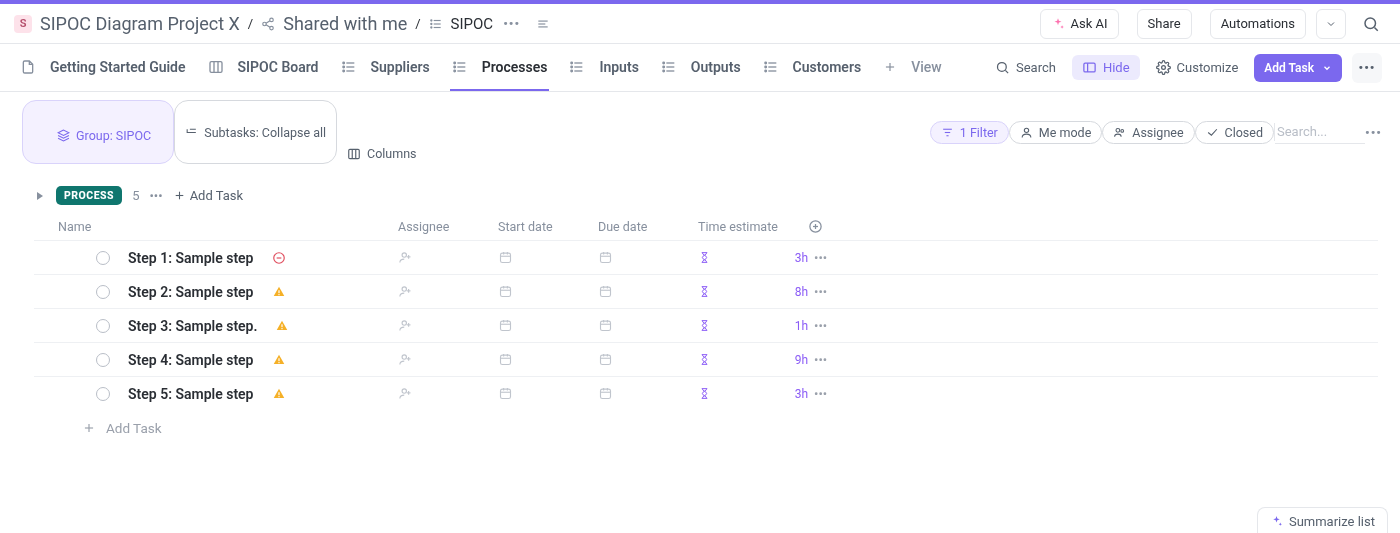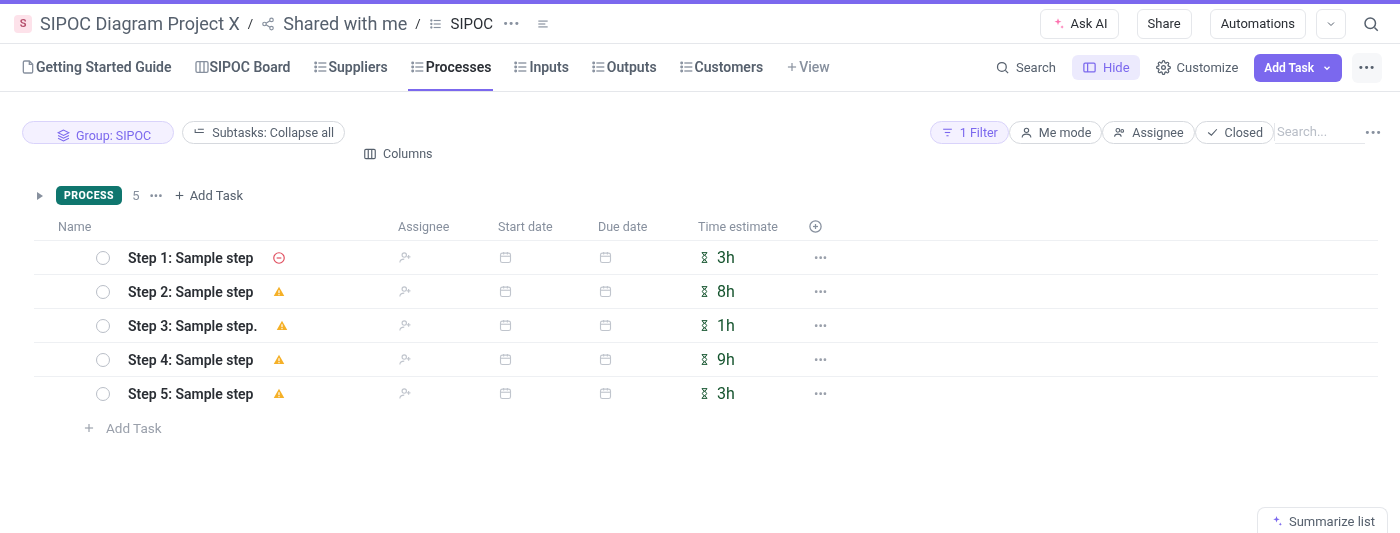--- a/index.html
+++ b/index.html
@@ -25,32 +25,32 @@
   .dotmenu{color:#87909e;padding:0 2px;font-weight:700;letter-spacing:1px;}
   .top-actions{display:flex;align-items:center;gap:10px;}
   .btn{display:flex;align-items:center;gap:6px;height:30px;padding:0 10px;border:1px solid var(--border);border-radius:6px;background:#fff;color:var(--text);font-size:13px;cursor:pointer;margin-left:8px;}
   .btn .sparkle{color:#fd71af;}
   .iconbtn{width:30px;height:30px;border:1px solid var(--border);border-radius:6px;display:flex;align-items:center;justify-content:center;cursor:pointer;background:#fff;}
   .iconbtn.ghost{border-color:transparent;}
 
   
   .tabsbar{display:flex;align-items:center;justify-content:space-between;height:48px;padding:0 18px;border-bottom:1px solid var(--border);}
   .tabs{display:flex;align-items:stretch;gap:18px;height:100%;}
-  .tab{display:flex;align-items:center;gap:0;color:#56606d;font-size:14px;font-weight:600;cursor:pointer;border-bottom:2px solid transparent;padding:0 2px;}
+  .tab{display:flex;align-items:center;gap:14px;color:#56606d;font-size:14px;font-weight:600;cursor:pointer;border-bottom:2px solid transparent;padding:0 2px;}
   .tab.active{color:#2a2e34;border-bottom-color:var(--accent);}
   .tab.add{color:#87909e;font-weight:500;}
   .tabs-right{display:flex;align-items:center;gap:10px;}
   .tbtn{display:flex;align-items:center;gap:6px;color:#56606d;font-size:13px;cursor:pointer;padding:4px 6px;border-radius:6px;}
   .tbtn.hide{background:var(--accent-bg);color:var(--accent);padding:5px 10px;}
   .addtask{background:var(--accent);color:#fff;border-radius:6px;height:28px;padding:0 10px;display:flex;align-items:center;gap:6px;font-size:12px;font-weight:600;cursor:pointer;}
   .addtask .caret{margin-left:2px;}
 
   
   .toolbar{display:flex;align-items:center;justify-content:space-between;padding:8px 18px 8px 22px;}
-  .chips{display:flex;align-items:center;gap:8px;}
+  .chips{display:flex;}
   .chip{display:flex;align-items:center;gap:6px;border:1px solid var(--chip-border);border-radius:14px;padding:3px 10px;font-size:12.5px;color:#56606d;cursor:pointer;background:#fff;}
   .chip.group{background:#f4f1ff;border-color:#d9d3fb;color:var(--accent);}
   .chip.filter{background:#f4f1ff;border-color:#d9d3fb;color:var(--accent);}
   .chip.plain{border:none;margin-top:43px;}
   .searchbox{position:relative;}
   .searchbox input{border:none;border-bottom:1px solid var(--border);font-size:13px;color:#56606d;padding:4px 2px;width:90px;outline:none;}
   .searchbox input::placeholder{color:#b9bec7;}
   .tool-right{display:flex;align-items:center;gap:0;}
   .divider{width:1px;height:18px;background:var(--border);}
 
@@ -67,21 +67,21 @@
   .table{margin-top:8px;}
   .thead,.trow{display:grid;grid-template-columns:340px 100px 100px 100px 110px 50px;align-items:center;}
   .thead{color:#87909e;font-size:12.5px;padding:6px 0 6px 24px;}
   .thead .addcol{cursor:pointer;color:#87909e;}
   .trow{padding:6px 0 6px 24px;border-top:1px solid #eef0f3;height:34px;}
   .namecell{display:flex;align-items:center;gap:18px;}
   .status-circle{width:14px;height:14px;border:1.5px solid #b9bec7;border-radius:50%;cursor:pointer;flex-shrink:0;}
   .taskname{font-size:14px;font-weight:600;color:#2a2e34;}
   .prio{flex-shrink:0;}
   .cell-ic{color:#c0c5cd;cursor:pointer;}
-  .time{display:flex;align-items:center;gap:6px;color:#14532d;font-size:16px;}
+  .time{display:flex;align-items:center;gap:6px;color:#8b5cf6;font-size:12px;justify-content:space-between;}
   .rowdots{color:#9aa0ab;cursor:pointer;padding-left:6px;}
   .addrow{display:flex;align-items:center;gap:10px;color:#9aa0ab;padding:10px 0 10px 48px;font-size:13.5px;cursor:pointer;}
 
   
   .summarize{position:fixed;right:12px;bottom:-2px;border:1px solid var(--border);border-bottom:none;border-radius:8px 8px 0 0;background:#fff;padding:6px 12px;display:flex;align-items:center;gap:6px;color:#56606d;font-size:13px;cursor:pointer;}
   .summarize .sparkle{color:var(--accent);}
 </style>
 </head>
 <body>
 

